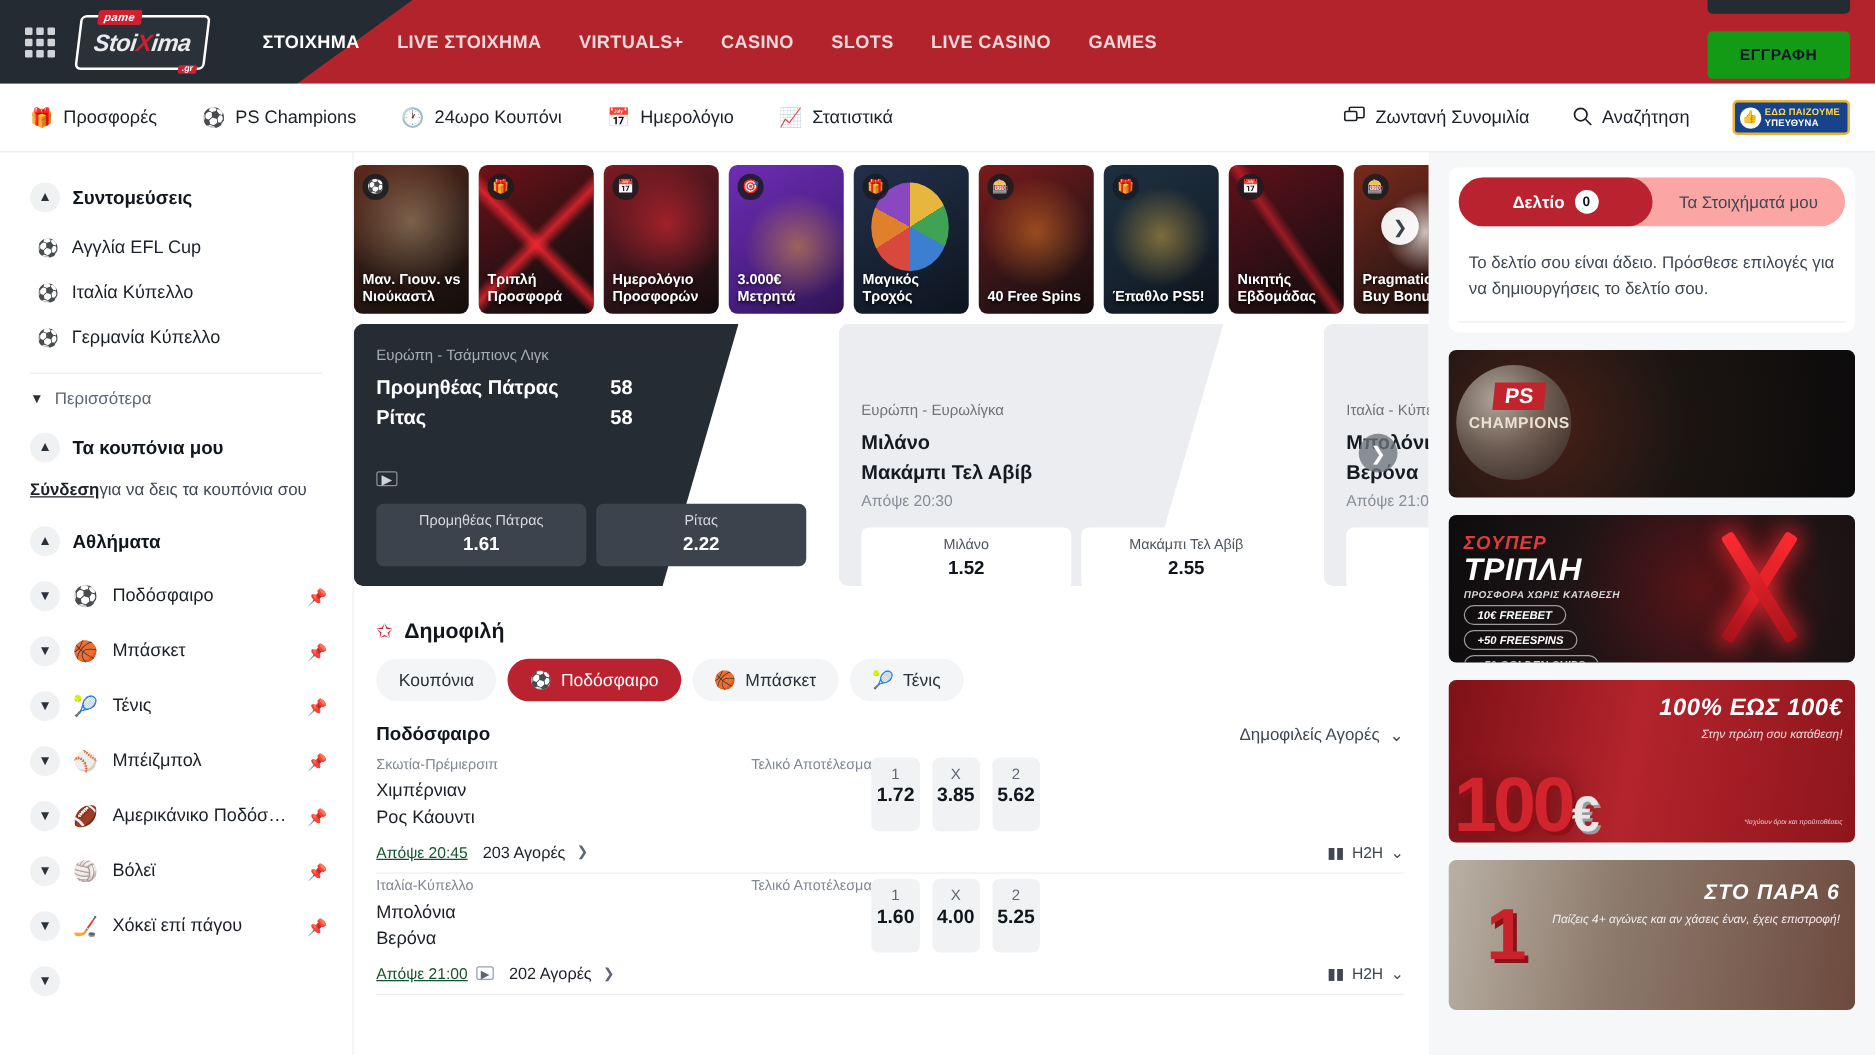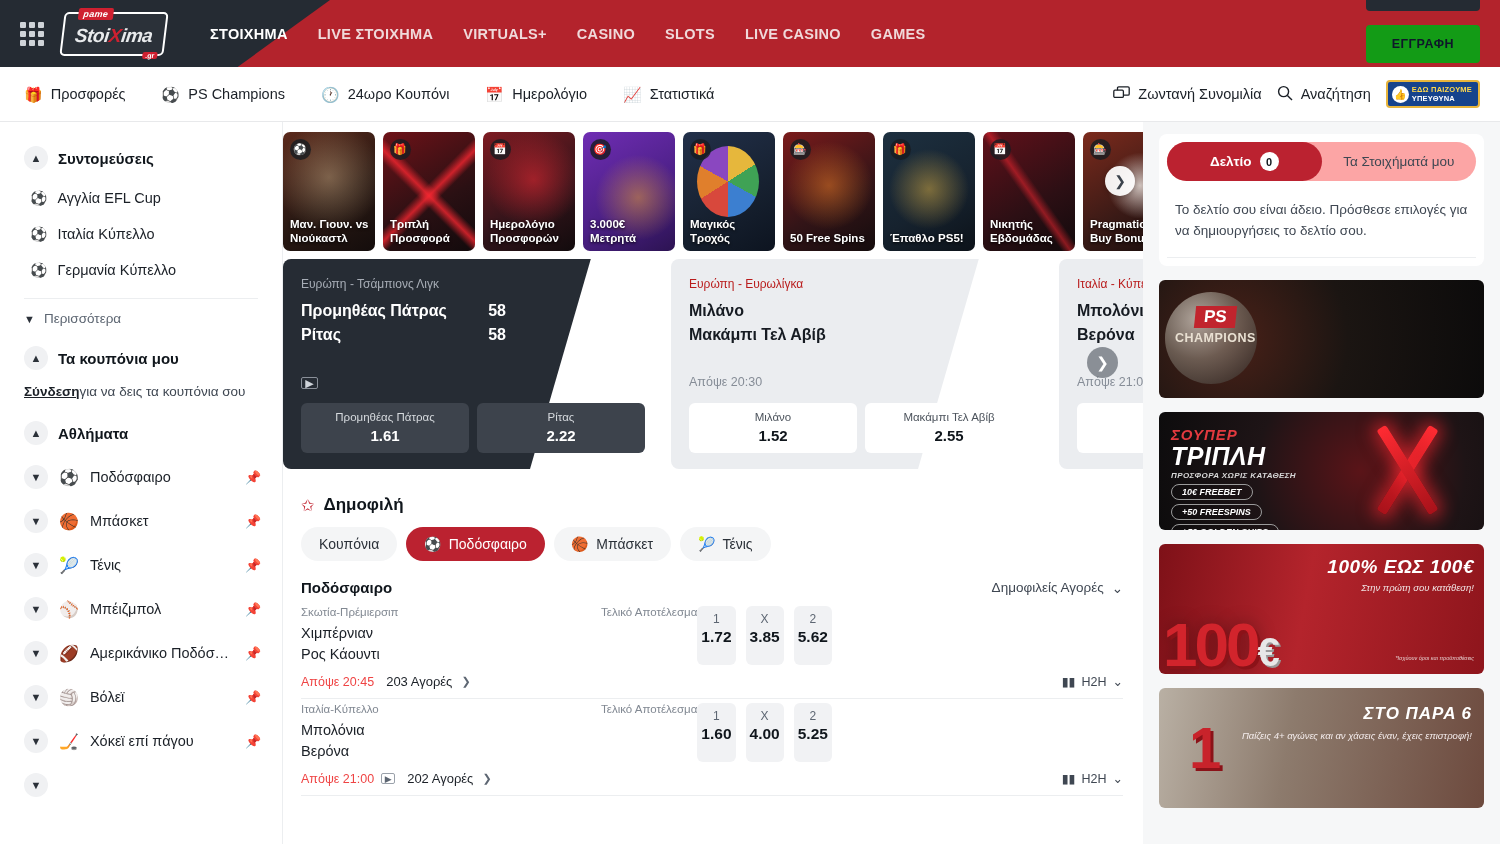--- a/index.html
+++ b/index.html
@@ -78,21 +78,21 @@
 
   
   .subnav {
     height: 55px; background: #fff; border-bottom: 1px solid #e8e9eb;
     display: flex; align-items: center; padding: 0 20px; position: relative;
   }
   .subnav-left { display: flex; align-items: center; gap: 36px; margin-left: 4px;}
   .subnav-item { display: flex; align-items: center; gap: 8px; cursor: pointer; }
   .subnav-item span.lbl { font-size: 14.5px; color: #1b2027; font-weight: 500; white-space: nowrap;}
   .subnav-ico { font-size: 15px; line-height: 1; }
-  .subnav-right { margin-left: auto; display: flex; align-items: center; gap: 15px; }
+  .subnav-right { margin-left: auto; display: flex; align-items: center; gap: 34px; }
   .badge-resp {
     background: #16438c; border: 2px solid #e8b53c; border-radius: 4px;
     display: flex; align-items: center; gap: 3px; padding: 3px 6px 3px 4px; cursor: pointer;
   }
   .badge-resp .thumb {
     width: 17px; height: 17px; border-radius: 50%; background: #fff; color: #16438c;
     font-size: 10px; display: flex; align-items: center; justify-content: center;
   }
   .badge-resp .rtxt { color: #ffd84d; font-size: 7.5px; font-weight: bold; line-height: 9px; letter-spacing: .2px;}
   .badge-resp .rtxt b { color: #fff; display: block; }
@@ -176,21 +176,21 @@
     clip-path: polygon(0 0, 81% 0, 65% 100%, 0 100%); z-index: 0;
   }
   .fcard.light { background: #ffffff; }
   .fcard.light .fcbg {
     position: absolute; inset: 0; background: #ebedf0;
     clip-path: polygon(0 0, 81% 0, 65% 100%, 0 100%); z-index: 0;
   }
   .fc-inner { position: relative; z-index: 2; display: flex; flex-direction: column; height: 100%; }
   .fc-league { font-size: 12px; margin-bottom: 11px; }
   .fcard.dark .fc-league { color: #a7adb6; }
-  .fcard.light .fc-league { color: #b91c1c; }
+  .fcard.light .fc-league { color: #737373; margin-top: 44px; }
   .fc-team { display: flex; justify-content: space-between; font-size: 16px; font-weight: bold; margin-bottom: 6px; width: 205px;}
   .fcard.dark .fc-team { color: #ffffff; }
   .fcard.light .fc-team { color: #161b22; }
   .fc-time { font-size: 12.5px; margin-top: auto; margin-bottom: 14px; }
   .fcard.light .fc-time { color: #868d97; }
   .fc-tv { margin-top: auto; margin-bottom: 14px; font-size: 11px; color:#cfd4da; border:1px solid #8a9099; border-radius:2px; width:17px; height:12px; display:flex;align-items:center;justify-content:center;}
   .fc-odds { display: flex; gap: 8px; }
   .odd-box {
     flex: 1; border-radius: 6px; padding: 8px 4px 9px 4px; text-align: center; cursor: pointer;
   }
@@ -231,21 +231,21 @@
   .m-right { flex: 1; display: flex; }
   .m-markethdr { font-size: 11.5px; color: #818892; text-align: center; margin-bottom: 5px; }
   .m-odds { display: flex; gap: 10px; }
   .m-odd {
     flex: 1; background: #f1f2f4; border-radius: 6px; padding: 6px 4px 9px 4px;
     text-align: center; cursor: pointer;
   }
   .m-odd .ol { font-size: 12px; color: #5d6672; margin-bottom: 2px; }
   .m-odd .ov { font-size: 15.5px; font-weight: bold; color: #10161c; }
   .m-bot { display: flex; align-items: center; padding: 9px 0 9px 0; }
-  .m-bot .tm { font-size: 12.5px; color: #ef4444; }
+  .m-bot .tm { font-size: 12.5px; color: #14532d; text-decoration: underline; }
   .m-bot .tv { font-size: 9px; border:1px solid #9aa1aa; border-radius:2px; color:#5d6672; width:14px;height:11px; display:flex;align-items:center;justify-content:center; margin-left:7px;}
   .m-bot .mk { font-size: 13px; color: #1b2027; margin-left: 12px; cursor: pointer; }
   .m-bot .arrow { font-size: 11px; color: #5d6672; margin-left: 9px; }
   .m-bot .h2h { margin-left: auto; display: flex; align-items: center; gap: 6px; font-size: 12.5px; color: #3f4752; cursor: pointer; }
   .m-sep { height: 1px; background: #eceef0; }
 
   
   .right {
     width: 357px; background: #f6f7f8; flex-shrink: 0; padding: 12px 16px 0 16px; overflow: hidden;
   }
@@ -532,21 +532,21 @@
 
       <div class="promo-card" style="background:linear-gradient(150deg,#22304a,#16202f 60%,#0d1420);">
         <div class="promo-art" style="background:conic-gradient(#e6b73c 0 16%,#3fa255 0 33%,#3c7fd0 0 50%,#d8483c 0 66%,#e07f2c 0 83%,#8a47c0 0 100%);border-radius:50%;inset:14px 16px 34px 14px;"></div>
         <div class="promo-badge">🎁</div>
         <div class="promo-title">Μαγικός Τροχός</div>
       </div>
 
       <div class="promo-card" style="background:linear-gradient(150deg,#7a1b1b,#321417 60%,#140c0d);">
         <div class="promo-art" style="background:radial-gradient(circle at 50% 45%, rgba(240,130,40,.5), transparent 55%);"></div>
         <div class="promo-badge">🎰</div>
-        <div class="promo-title">50 Free Spins</div>
+        <div class="promo-title">40 Free Spins</div>
       </div>
 
       <div class="promo-card" style="background:linear-gradient(150deg,#1d3040,#16222e 60%,#0c1219);">
         <div class="promo-art" style="background:radial-gradient(circle at 50% 48%, rgba(225,180,70,.5), transparent 52%);"></div>
         <div class="promo-badge">🎁</div>
         <div class="promo-title">Έπαθλο PS5!</div>
       </div>
 
       <div class="promo-card" style="background:linear-gradient(150deg,#60111a,#2c0f14 60%,#120a0c);">
         <div class="promo-art" style="background:linear-gradient(55deg,transparent 45%,rgba(255,40,50,.5) 50%,transparent 56%);"></div>

